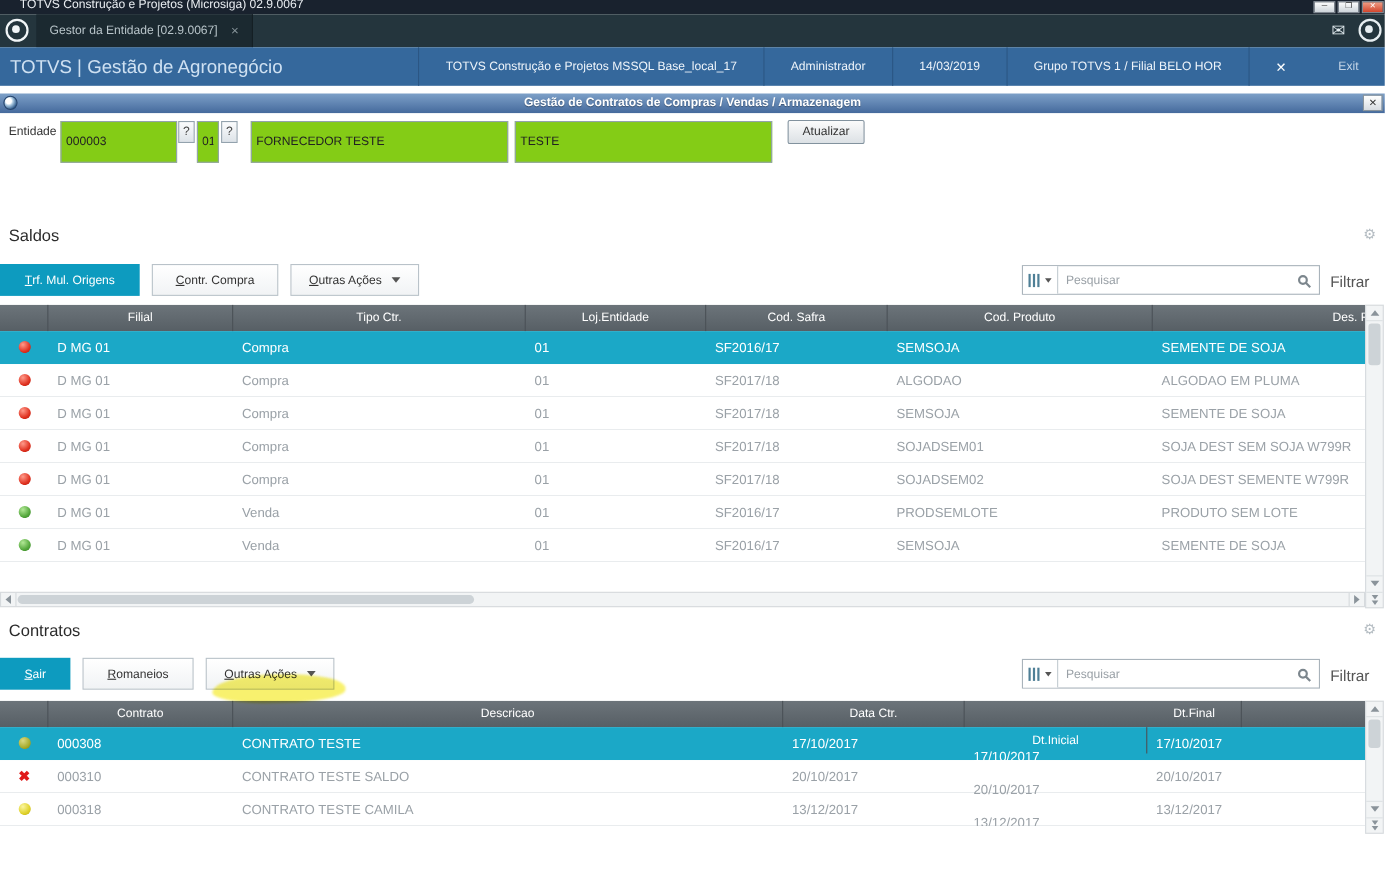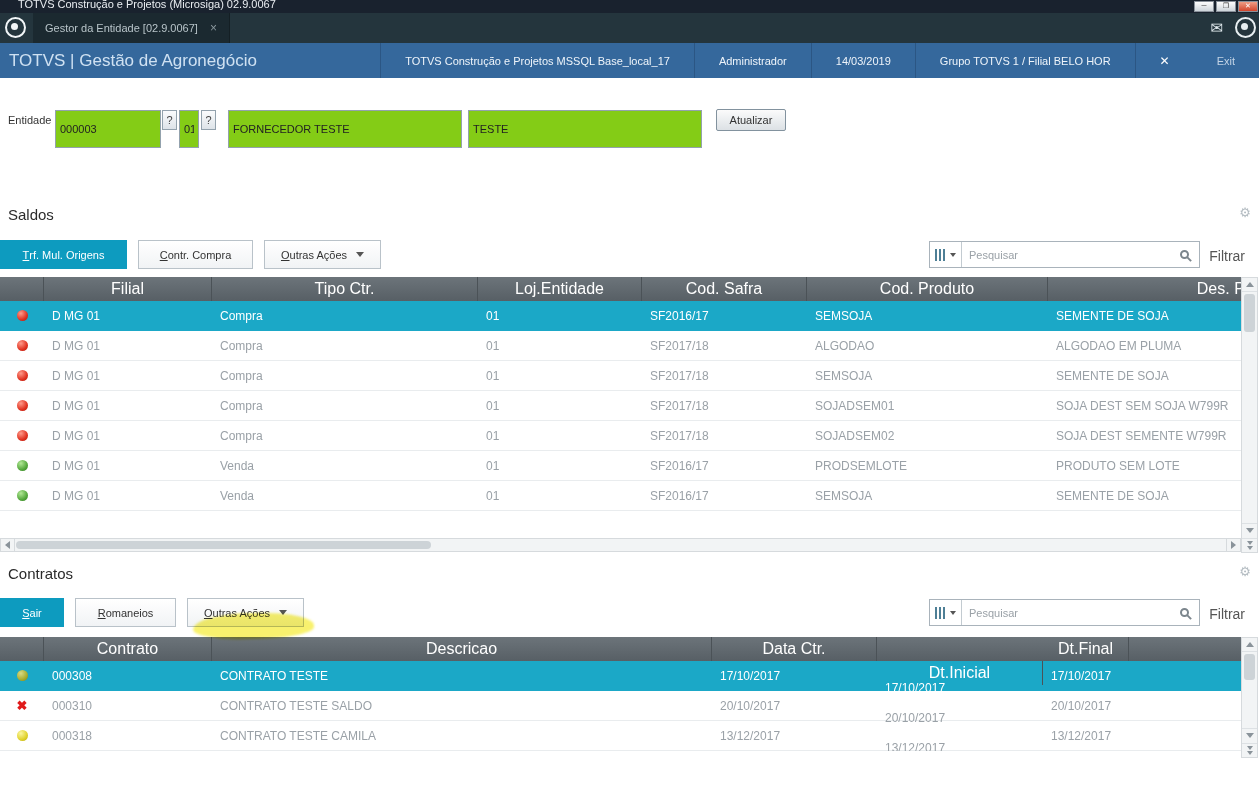--- a/index.html
+++ b/index.html
@@ -108,21 +108,21 @@
          margin-right:10px; flex-shrink:0; }
   .mag::after { content:""; position:absolute; width:6px; height:2px; background:#7c868d;
                 transform:rotate(45deg); right:-5px; bottom:-3px; }
   .filtrar { position:absolute; right:14px; top:8px; font-size:14px; color:#555; }
 
   
   .grid { position:absolute; left:0; width:1241px; overflow:hidden; background:#fff; }
   #grid1 { top:277px; height:234px; }
   #grid2 { top:637px; height:114px; }
   .g-head { display:flex; height:24px; background:linear-gradient(#6c747a,#575f65); width:1500px; }
-  .g-hcell { height:100%; display:flex; align-items:center; justify-content:center; color:#fff; font-size:16px;
+  .g-hcell { height:100%; display:flex; align-items:center; justify-content:center; color:#fff; font-size:11px;
              border-right:1px solid #4b5257; flex-shrink:0; }
   .g-row { display:flex; height:30px; border-bottom:1px solid #e9ecee; align-items:center; background:#fff; width:1500px; }
   .g-row.selected { background:#1ba8c7; border-bottom-color:#1ba8c7; }
   .g-cell { font-size:12px; color:#9aa1a7; padding-left:8px; flex-shrink:0; white-space:nowrap; overflow:hidden; }
   .g-row.selected .g-cell { color:#fff; }
   .g-icon-cell { display:flex; align-items:center; justify-content:center; padding:0; }
   
   .c0{width:44px;} .c1{width:168px;} .c2{width:266px;} .c3{width:164px;} .c4{width:165px;} .c5{width:241px;} .c6{width:392px;}
   
   .k0{width:44px;} .k1{width:168px;} .k2{width:500px;} .k3{width:165px;} .k4{width:166px;margin-top:24px;} .k5{width:86px;} .k6{width:311px;}
@@ -192,20 +192,25 @@
       <span class="hitem">Administrador</span>
       <span class="hitem">14/03/2019</span>
       <span class="hitem">Grupo TOTVS 1 / Filial BELO HOR</span>
       <span class="hitem">
         <span class="x-glyph"></span>
         <span class="exit-label">Exit</span>
       </span>
     </div>
   </div>
 
+  <div class="mdi-bar">
+    <span class="mdi-icon"></span>
+    <span class="mdi-title">Gestão de Contratos de Compras / Vendas / Armazenagem</span>
+    <span class="mdi-close">✕</span>
+  </div>
 
   <div class="form-row">
     <span class="f-label">Entidade</span>
     <input class="inp" id="inp-code" value="000003" style="">
     <button class="qbtn" id="q1">?</button>
     <input class="inp" id="inp-store" value="01" style="">
     <button class="qbtn" id="q2">?</button>
     <input class="inp" id="inp-name" value="FORNECEDOR TESTE" style="">
     <input class="inp" id="inp-short" value="TESTE" style="">
     <button class="btn-refresh">Atualizar</button>

